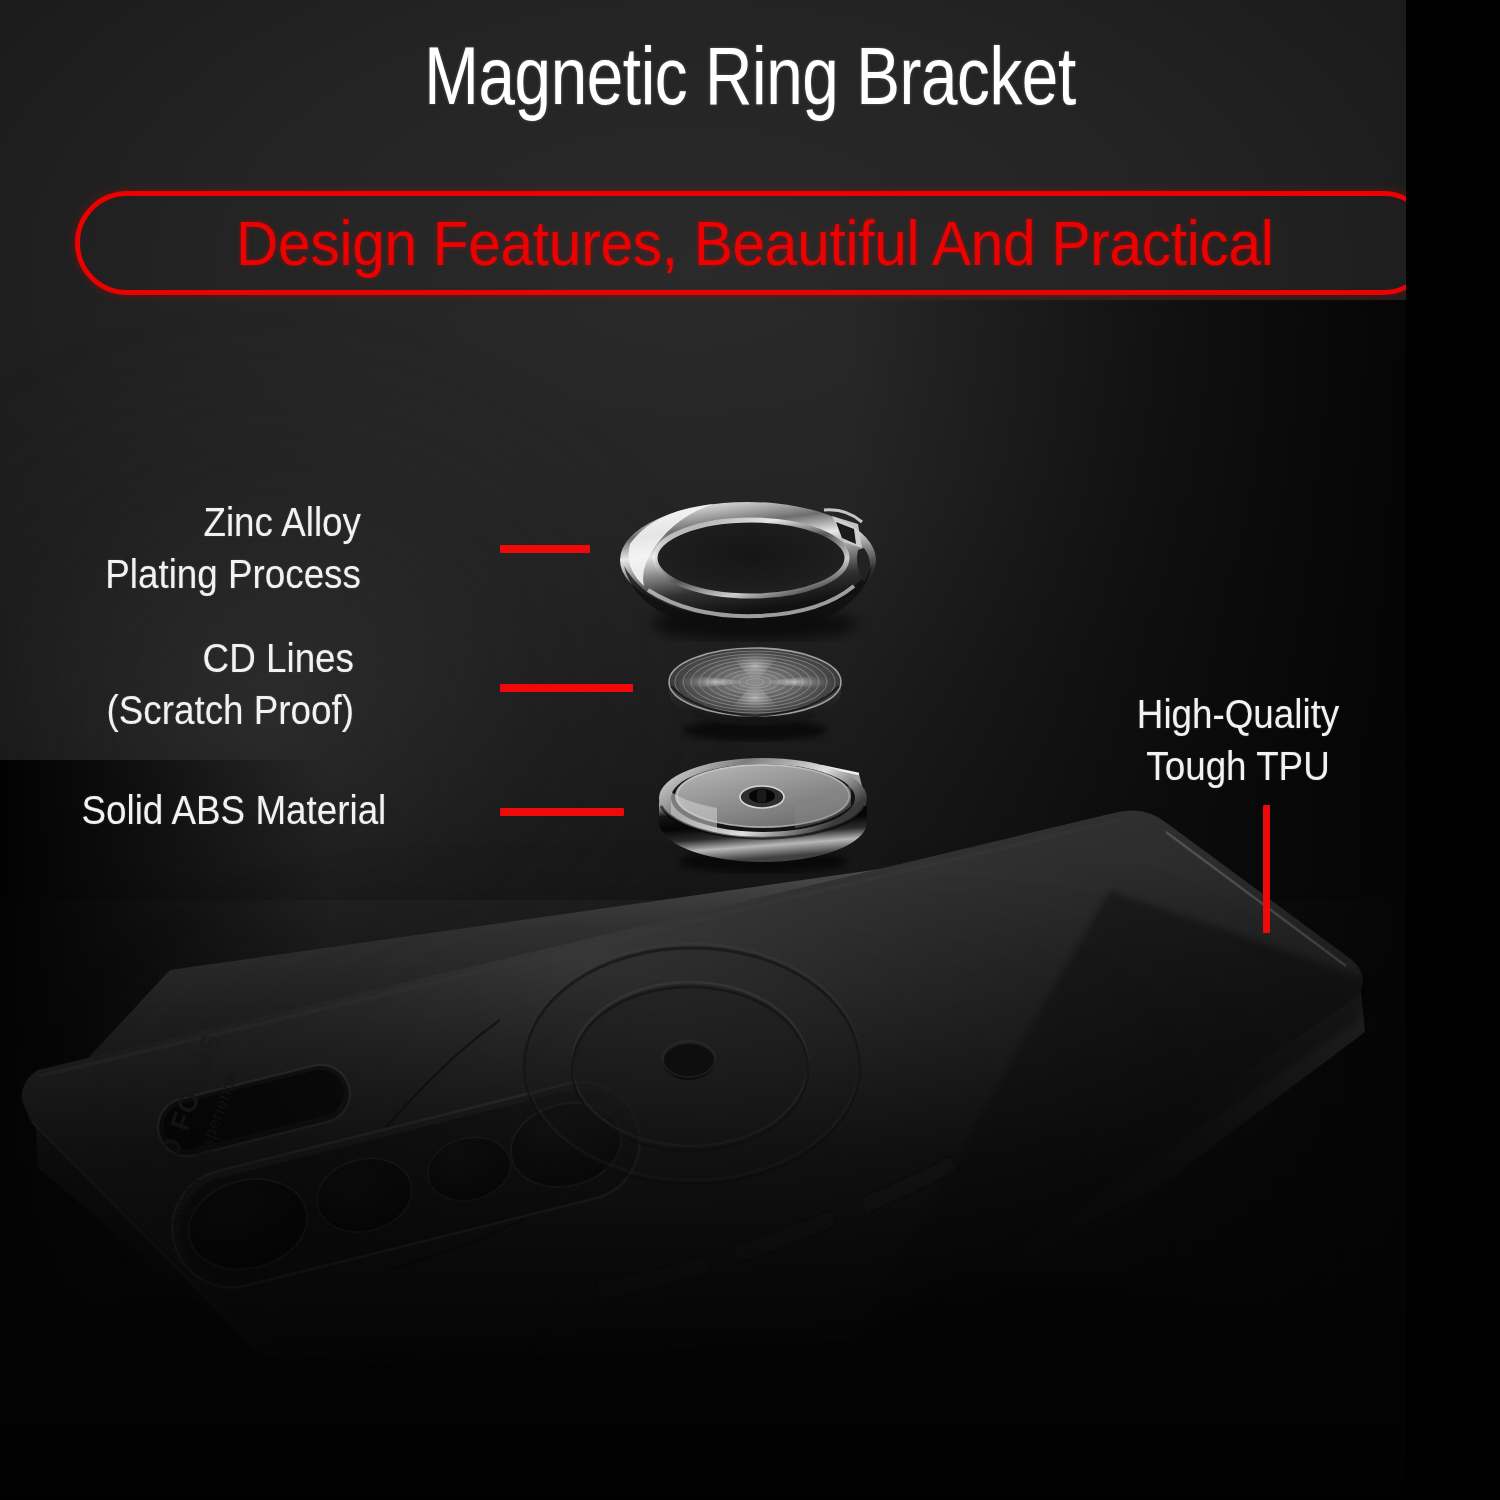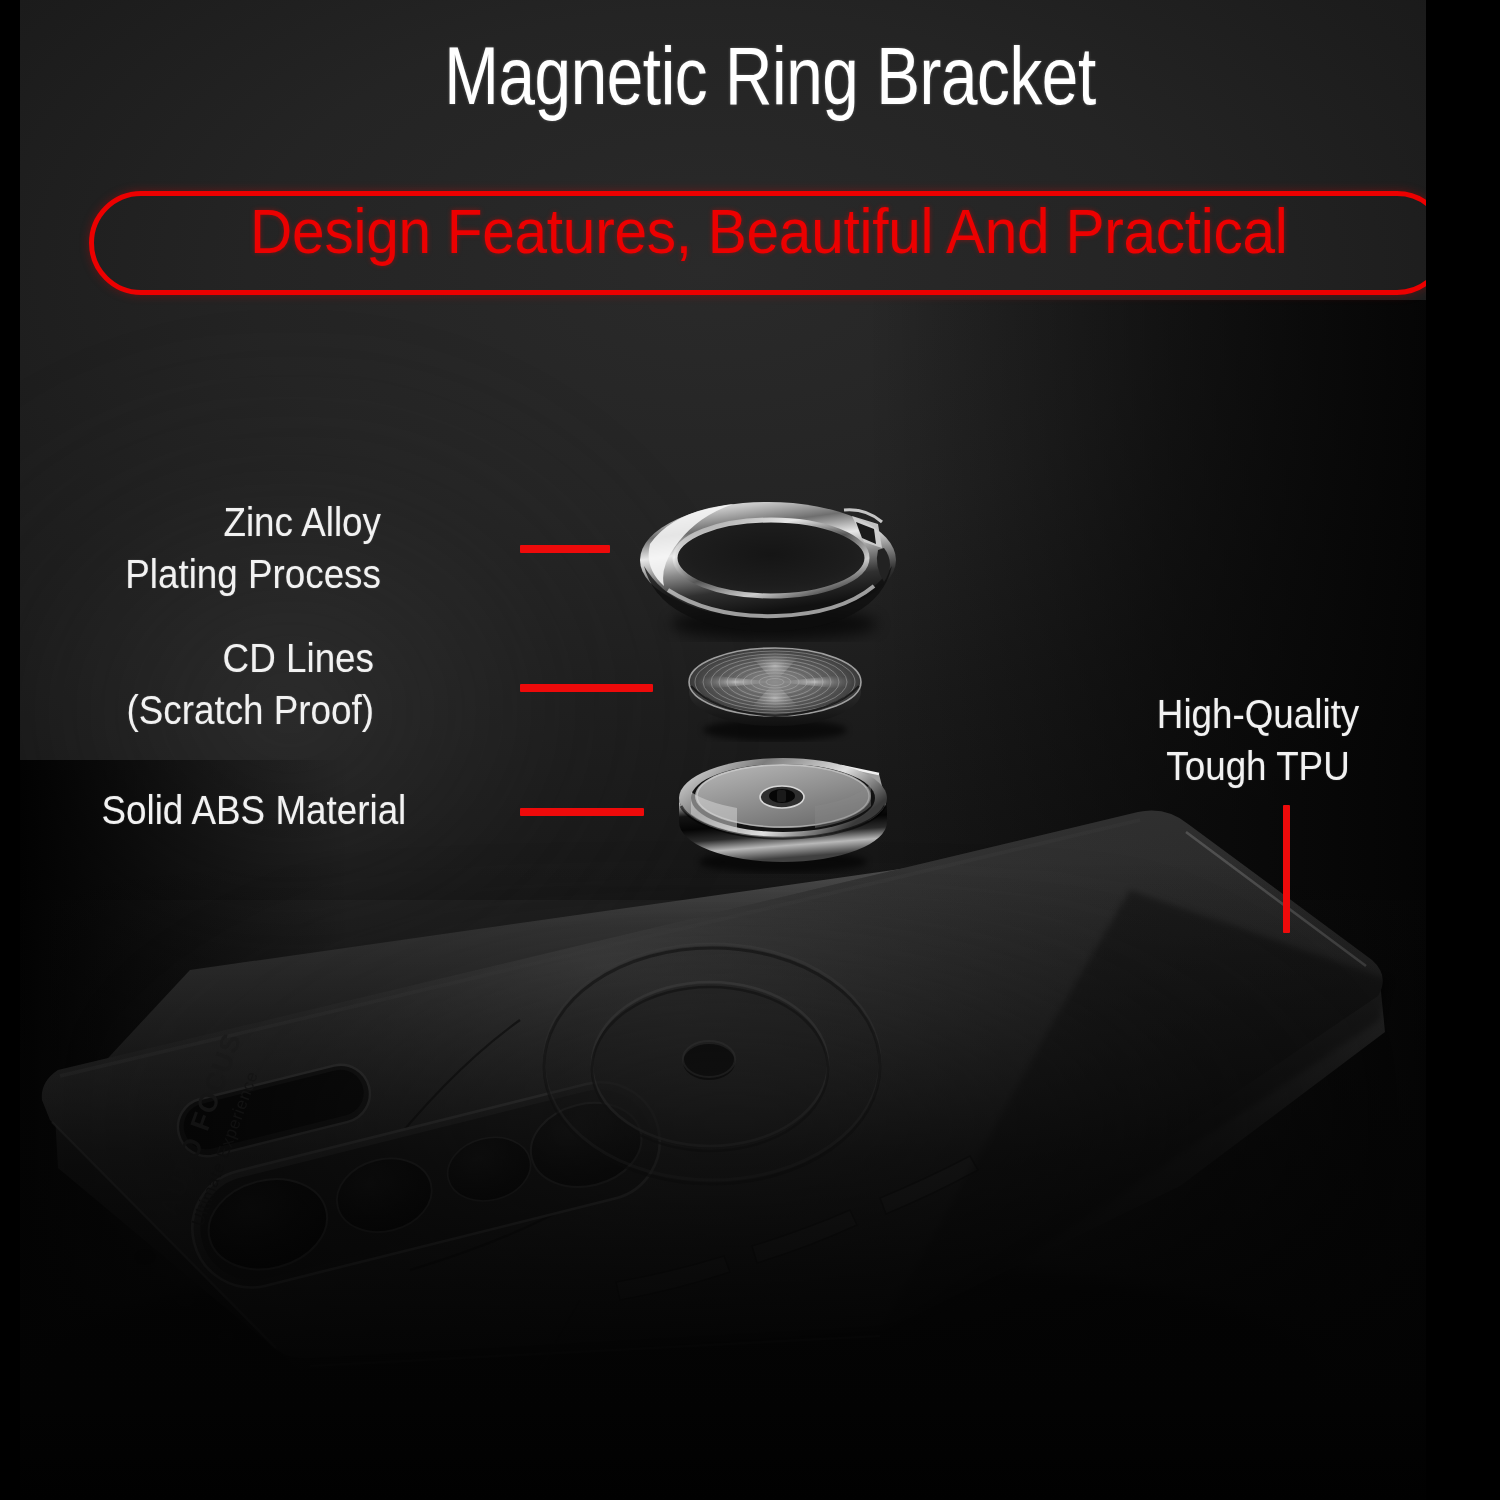--- a/index.html
+++ b/index.html
@@ -10,21 +10,20 @@
   }
   * { box-sizing: border-box; }
 
   #page {
     position: relative;
     width: 1406px;
     height: 1500px;
     overflow: hidden;
     font-family: "Liberation Sans", sans-serif;
     background: #1d1d1d;
-    margin-left: 20px;
   }
 
   
   .bg-base {
     position: absolute; inset: 0;
     background: #1e1e1e;
   }
   .bg-vign-top {
     position: absolute; left: 0; top: 0; width: 1500px; height: 900px;
     background:
@@ -60,26 +59,26 @@
     letter-spacing: -0.5px;
     font-weight: 400;
     transform: scaleX(0.80);
     transform-origin: 50% 50%;
     text-shadow: 0 0 3px rgba(255,255,255,0.30);
     white-space: nowrap;
   }
 
   .subtitle-pill {
     position: absolute;
-    left: 69px; top: 191px;
+    left: 75px; top: 191px;
     width: 1360px; height: 104px;
     border: 5px solid #ec0000;
     border-radius: 58px;
     display: flex;
-    align-items: flex-start;
+    align-items: center;
     justify-content: center;
     box-shadow: 0 0 10px rgba(220,0,0,0.35);
   }
   .subtitle {
     color: #ec0000;
     font-size: 63px;
     line-height: 70px;
     font-weight: 400;
     letter-spacing: -0.3px;
     transform: scaleX(0.93);

